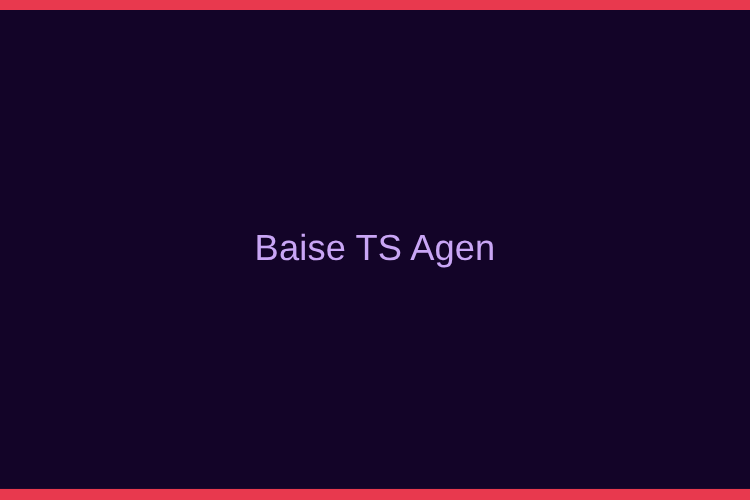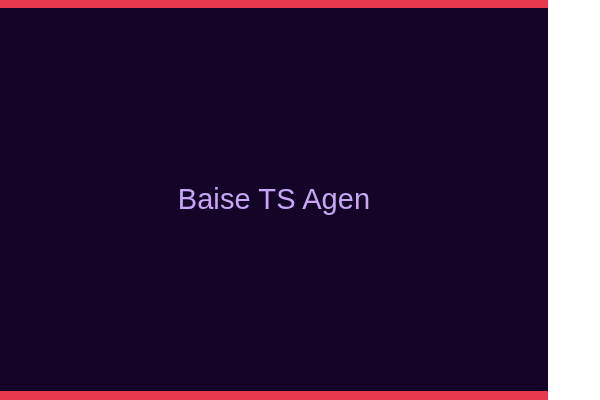--- a/index.html
+++ b/index.html
@@ -11,21 +11,21 @@
 
   body {
     width: 600px;
     height: 400px;
     overflow: hidden;
     font-family: "Liberation Sans", sans-serif;
   }
 
   #app-frame {
     position: relative;
-    width: 548px;
+    width: 600px;
     height: 400px;
     box-sizing: border-box;
     background: #130428;
     display: flex;
     flex-direction: column;
     overflow: hidden;
   }
 
   .accent-band {
     flex: 0 0 auto;

